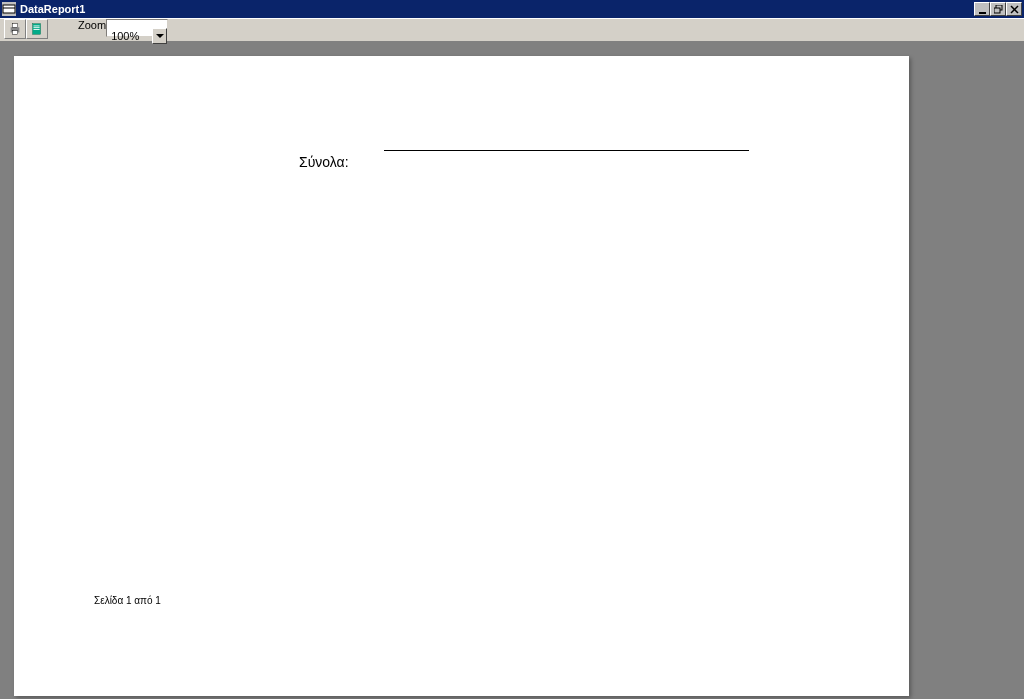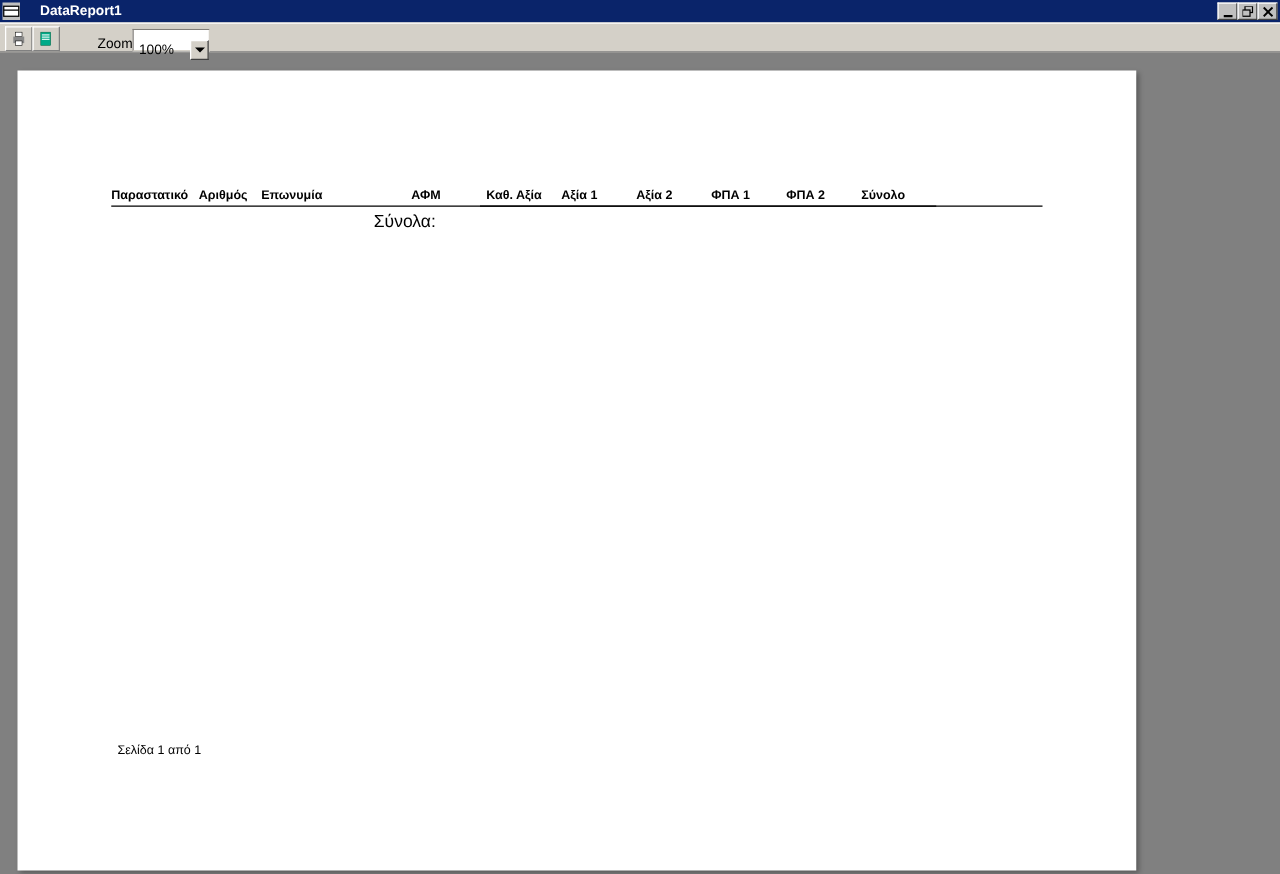--- a/index.html
+++ b/index.html
@@ -16,21 +16,21 @@
       background: linear-gradient(to right, #0a246a, #0a246a);
       display: flex;
       align-items: center;
       justify-content: space-between;
       padding: 0 2px;
       color: white;
     }
     .titlebar-left {
       display: flex;
       align-items: center;
-      gap: 16px;
+      gap: 4px;
     }
     .titlebar-icon {
       width: 14px;
       height: 14px;
       background: #c0c0c0;
       display: inline-flex;
       align-items: center;
       justify-content: center;
       color: #000080;
       font-size: 9px;
@@ -57,21 +57,21 @@
       font-size: 9px;
       color: black;
       cursor: default;
     }
     .toolbar {
       height: 24px;
       background: #d4d0c8;
       border-top: 1px solid #fff;
       border-bottom: 1px solid #808080;
       display: flex;
-      align-items: flex-end;
+      align-items: flex-start;
       padding: 0 4px;
       gap: 0;
     }
     .tool-btn {
       width: 22px;
       height: 20px;
       background: #d4d0c8;
       border: 1px solid;
       border-color: #fff #808080 #808080 #fff;
       display: flex;
@@ -220,31 +220,19 @@
   </div>
   <span class="zoom-label">Zoom</span>
   <div class="zoom-select">
     <span class="zoom-select-value">100%</span>
     <div class="zoom-dropdown-btn"></div>
   </div>
 </div>
 
 <div class="viewport">
   <div class="page">
-    <div class="report-header">
-      <div class="col-parastatiko">Παραστατικό</div>
-      <div class="col-arithmos">Αριθμός</div>
-      <div class="col-eponymia">Επωνυμία</div>
-      <div class="col-afm">ΑΦΜ</div>
-      <div class="col-kathaxia">Καθ. Αξία</div>
-      <div class="col-axia1">Αξία 1</div>
-      <div class="col-axia2">Αξία 2</div>
-      <div class="col-fpa1">ΦΠΑ 1</div>
-      <div class="col-fpa2">ΦΠΑ 2</div>
-      <div class="col-sinolo">Σύνολο</div>
-    </div>
     <div class="totals-row">
       <span class="totals-label">Σύνολα:</span>
       <div class="totals-line"></div>
     </div>
     <div class="page-footer">Σελίδα 1 από 1</div>
   </div>
 </div>
 
 </body></html>

